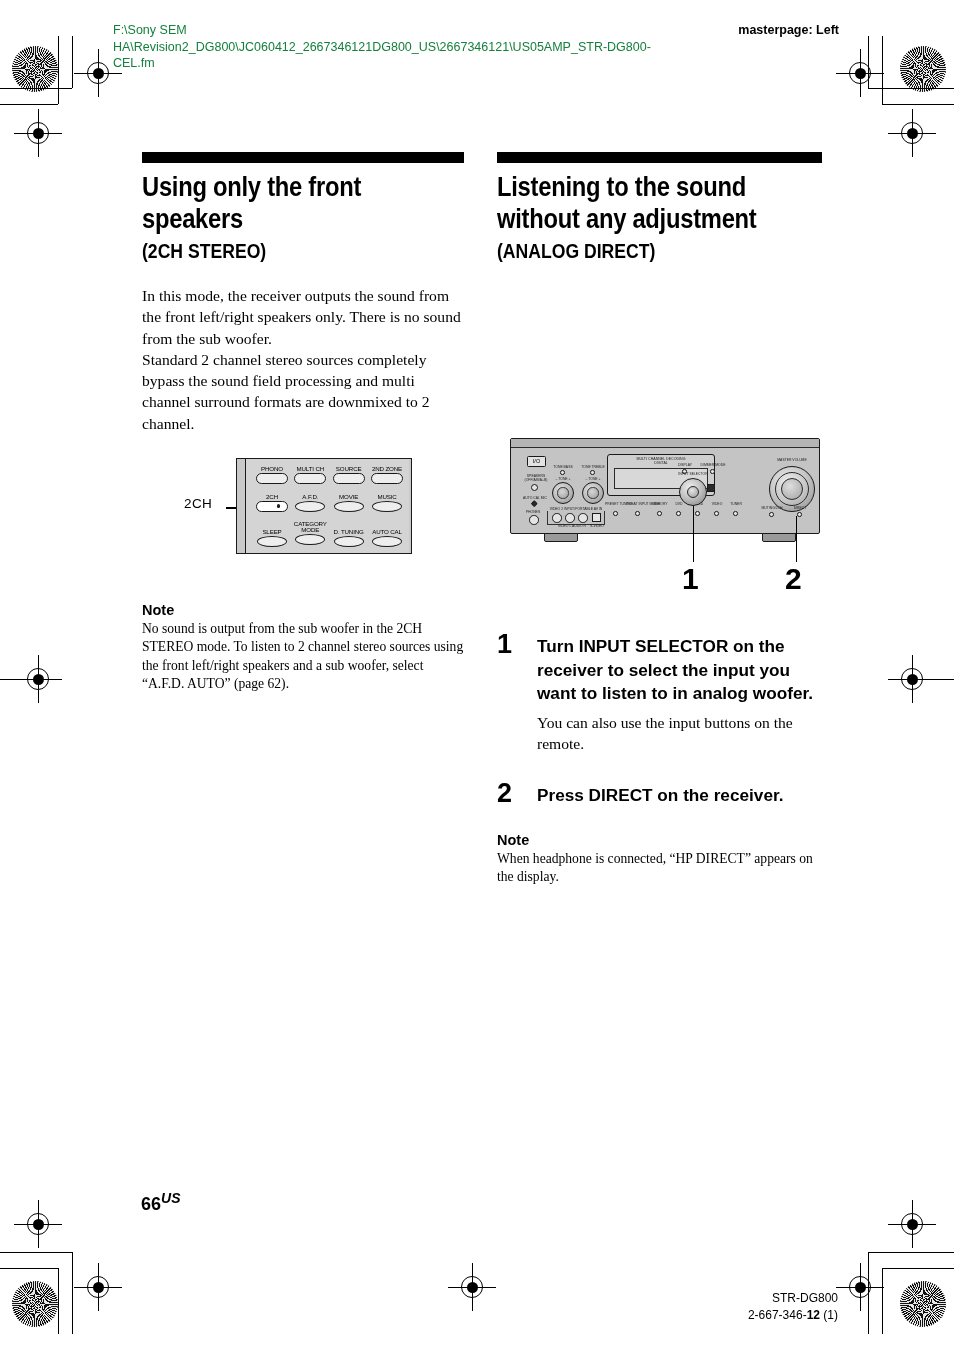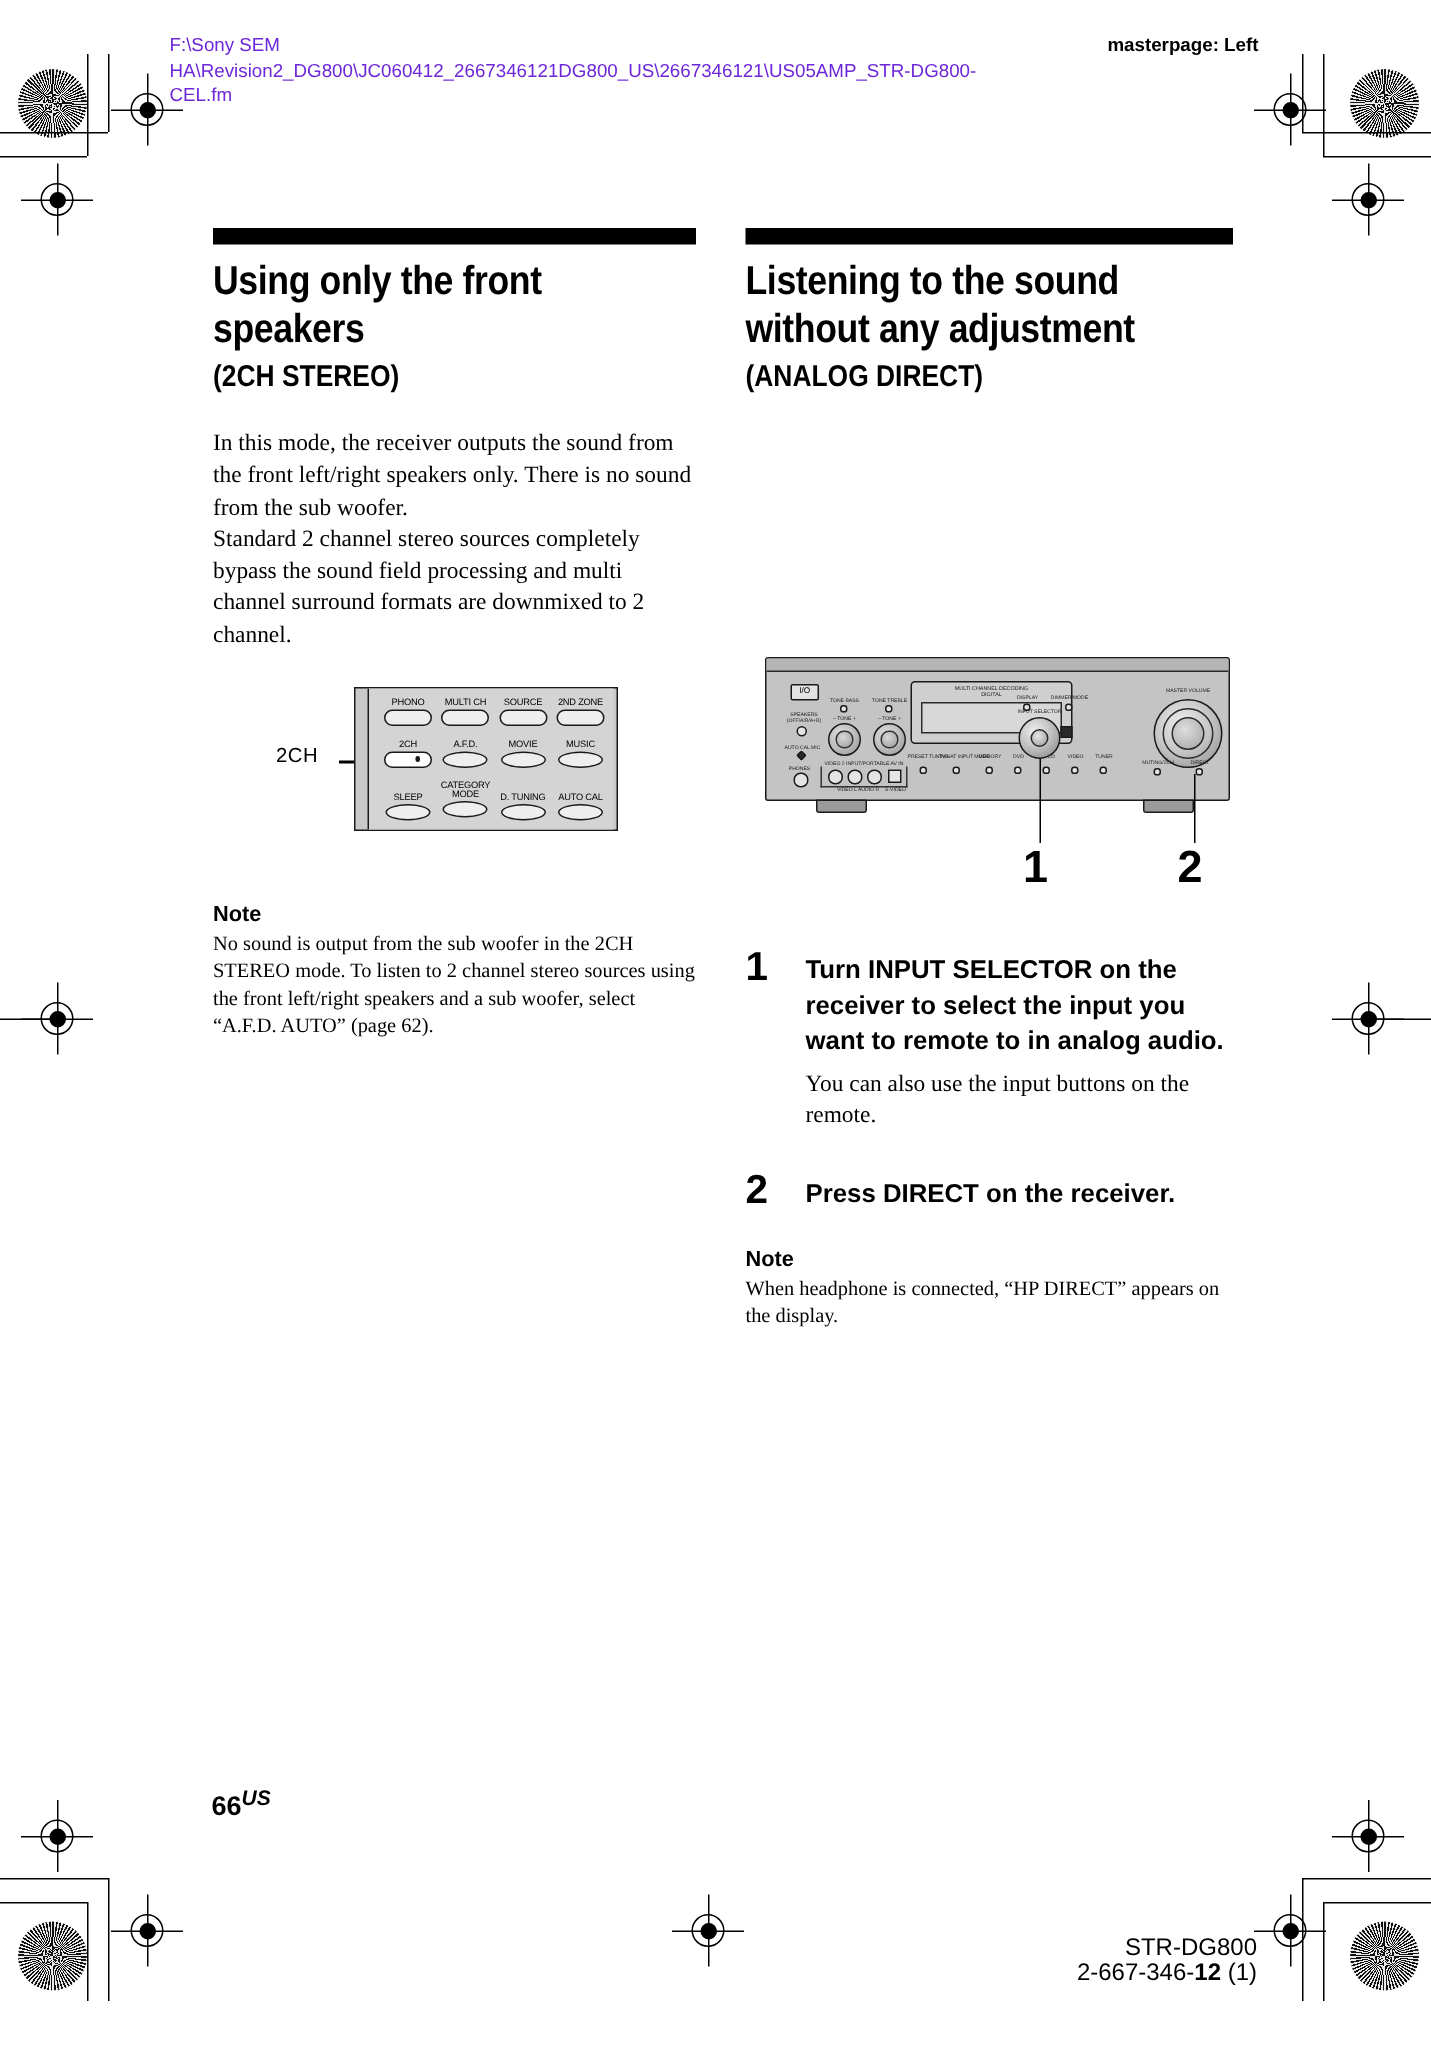--- a/index.html
+++ b/index.html
@@ -63,21 +63,21 @@
 
   
   .hdr-path {
     position: absolute;
     left: 113px;
     top: 22px;
     width: 620px;
     font-family: "Liberation Sans", sans-serif;
     font-size: 12.5px;
     line-height: 16.5px;
-    color: #6d28d9;
+    color: #15803d;
     white-space: pre-line;
   }
   .hdr-master {
     position: absolute;
     right: 115px;
     top: 23px;
     font-family: "Liberation Sans", sans-serif;
     font-size: 12.5px;
     font-weight: bold;
   }
@@ -486,21 +486,21 @@
     font-style: italic;
     font-weight: bold;
     vertical-align: super;
   }
   .footer-model {
     position: absolute;
     right: 116px;
     top: 1290px;
     text-align: right;
     font-family: "Liberation Sans", sans-serif;
-    font-size: 16px;
+    font-size: 12px;
     line-height: 17px;
   }
   .footer-model b { font-weight: bold; }
 </style>
 </head>
 <body>
 
 <div class="page">
 
   <div class="starmark" style="left:12px; top:46px;"></div>
@@ -750,21 +750,21 @@
 
     <div class="callout-line" style="left:188px; top:70px; height:56px;"></div>
     <div class="callout-line" style="left:291px; top:80px; height:46px;"></div>
     <div class="callout-num" style="left:177px; top:128px;">1</div>
     <div class="callout-num" style="left:280px; top:128px;">2</div>
   </div>
 
   <div style="position:absolute; left:497px; top:615px; width:325px;">
     <div class="step">
       <div class="num">1</div>
-      <p class="head">Turn INPUT SELECTOR on the receiver to select the input you want to remote to in analog audio.</p>
+      <p class="head">Turn INPUT SELECTOR on the receiver to select the input you want to listen to in analog woofer.</p>
       <p class="sub">You can also use the input buttons on the remote.</p>
     </div>
 
     <div class="step" style="margin-top:30px;">
       <div class="num">2</div>
       <p class="head">Press DIRECT on the receiver.</p>
     </div>
 
     <div style="margin-top:24px;">
       <h3 class="note-head">Note</h3>

